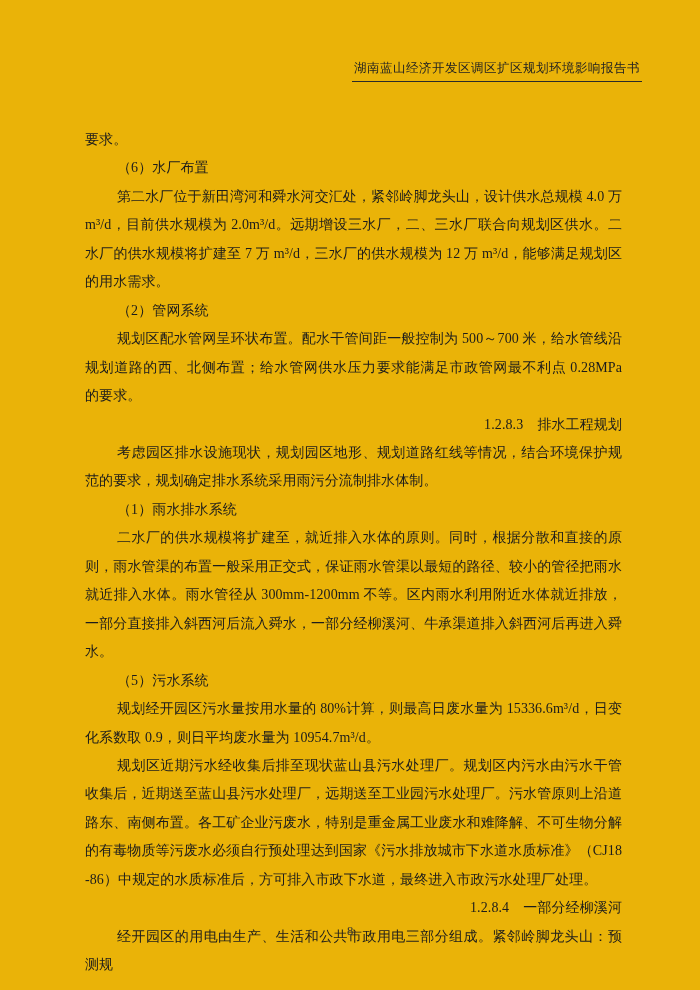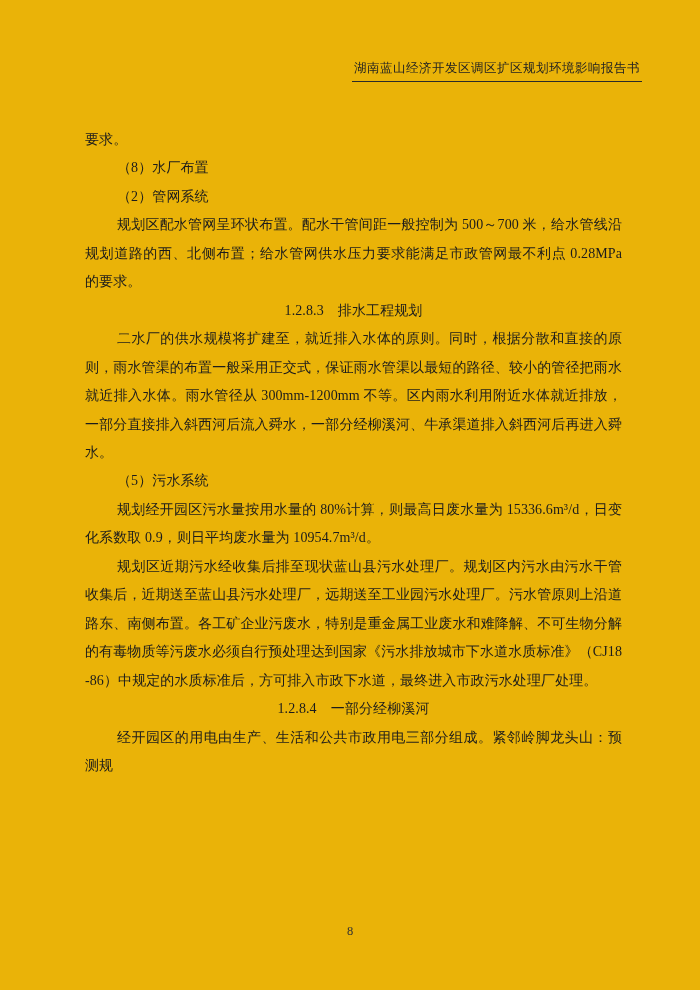--- a/index.html
+++ b/index.html
@@ -47,21 +47,21 @@
     text-justify: inter-ideograph;
     text-indent: 32px;
     word-break: break-all;
     color: #1c1c1c;
   }
   .para.no-indent {
     text-indent: 0;
   }
   .para.section-heading {
     text-indent: 0;
-    text-align: center;
+    text-align: right;
   }
   .para.list-heading {
     text-align: left;
   }
   .page-footer {
     position: absolute;
     top: 921px;
     left: 0;
     width: 700px;
     text-align: center;
@@ -75,24 +75,27 @@
 <body>
 
 <div class="page">
 
   <div class="page-header">
     <span class="header-title">湖南蓝山经济开发区调区扩区规划环境影响报告书</span>
   </div>
 
   <div class="content">
     <p class="para no-indent">要求。</p>
-    <p class="para list-heading">（8）水厂布置</p>
+    <p class="para list-heading">（6）水厂布置</p>
+    <p class="para">第二水厂位于新田湾河和舜水河交汇处，紧邻岭脚龙头山，设计供水总规模 4.0 万m³/d，目前供水规模为 2.0m³/d。远期增设三水厂，二、三水厂联合向规划区供水。二水厂的供水规模将扩建至 7 万 m³/d，三水厂的供水规模为 12 万 m³/d，能够满足规划区的用水需求。</p>
     <p class="para list-heading">（2）管网系统</p>
     <p class="para">规划区配水管网呈环状布置。配水干管间距一般控制为 500～700 米，给水管线沿规划道路的西、北侧布置；给水管网供水压力要求能满足市政管网最不利点 0.28MPa 的要求。</p>
     <p class="para section-heading">1.2.8.3　排水工程规划</p>
+    <p class="para">考虑园区排水设施现状，规划园区地形、规划道路红线等情况，结合环境保护规范的要求，规划确定排水系统采用雨污分流制排水体制。</p>
+    <p class="para list-heading">（1）雨水排水系统</p>
     <p class="para">二水厂的供水规模将扩建至，就近排入水体的原则。同时，根据分散和直接的原则，雨水管渠的布置一般采用正交式，保证雨水管渠以最短的路径、较小的管径把雨水就近排入水体。雨水管径从 300mm-1200mm 不等。区内雨水利用附近水体就近排放，一部分直接排入斜西河后流入舜水，一部分经柳溪河、牛承渠道排入斜西河后再进入舜水。</p>
     <p class="para list-heading">（5）污水系统</p>
     <p class="para">规划经开园区污水量按用水量的 80%计算，则最高日废水量为 15336.6m³/d，日变化系数取 0.9，则日平均废水量为 10954.7m³/d。</p>
     <p class="para">规划区近期污水经收集后排至现状蓝山县污水处理厂。规划区内污水由污水干管收集后，近期送至蓝山县污水处理厂，远期送至工业园污水处理厂。污水管原则上沿道路东、南侧布置。各工矿企业污废水，特别是重金属工业废水和难降解、不可生物分解的有毒物质等污废水必须自行预处理达到国家《污水排放城市下水道水质标准》（CJ18-86）中规定的水质标准后，方可排入市政下水道，最终进入市政污水处理厂处理。</p>
     <p class="para section-heading">1.2.8.4　一部分经柳溪河</p>
     <p class="para">经开园区的用电由生产、生活和公共市政用电三部分组成。紧邻岭脚龙头山：预测规</p>
   </div>
 
   <div class="page-footer">
     <span class="page-number">8</span>

